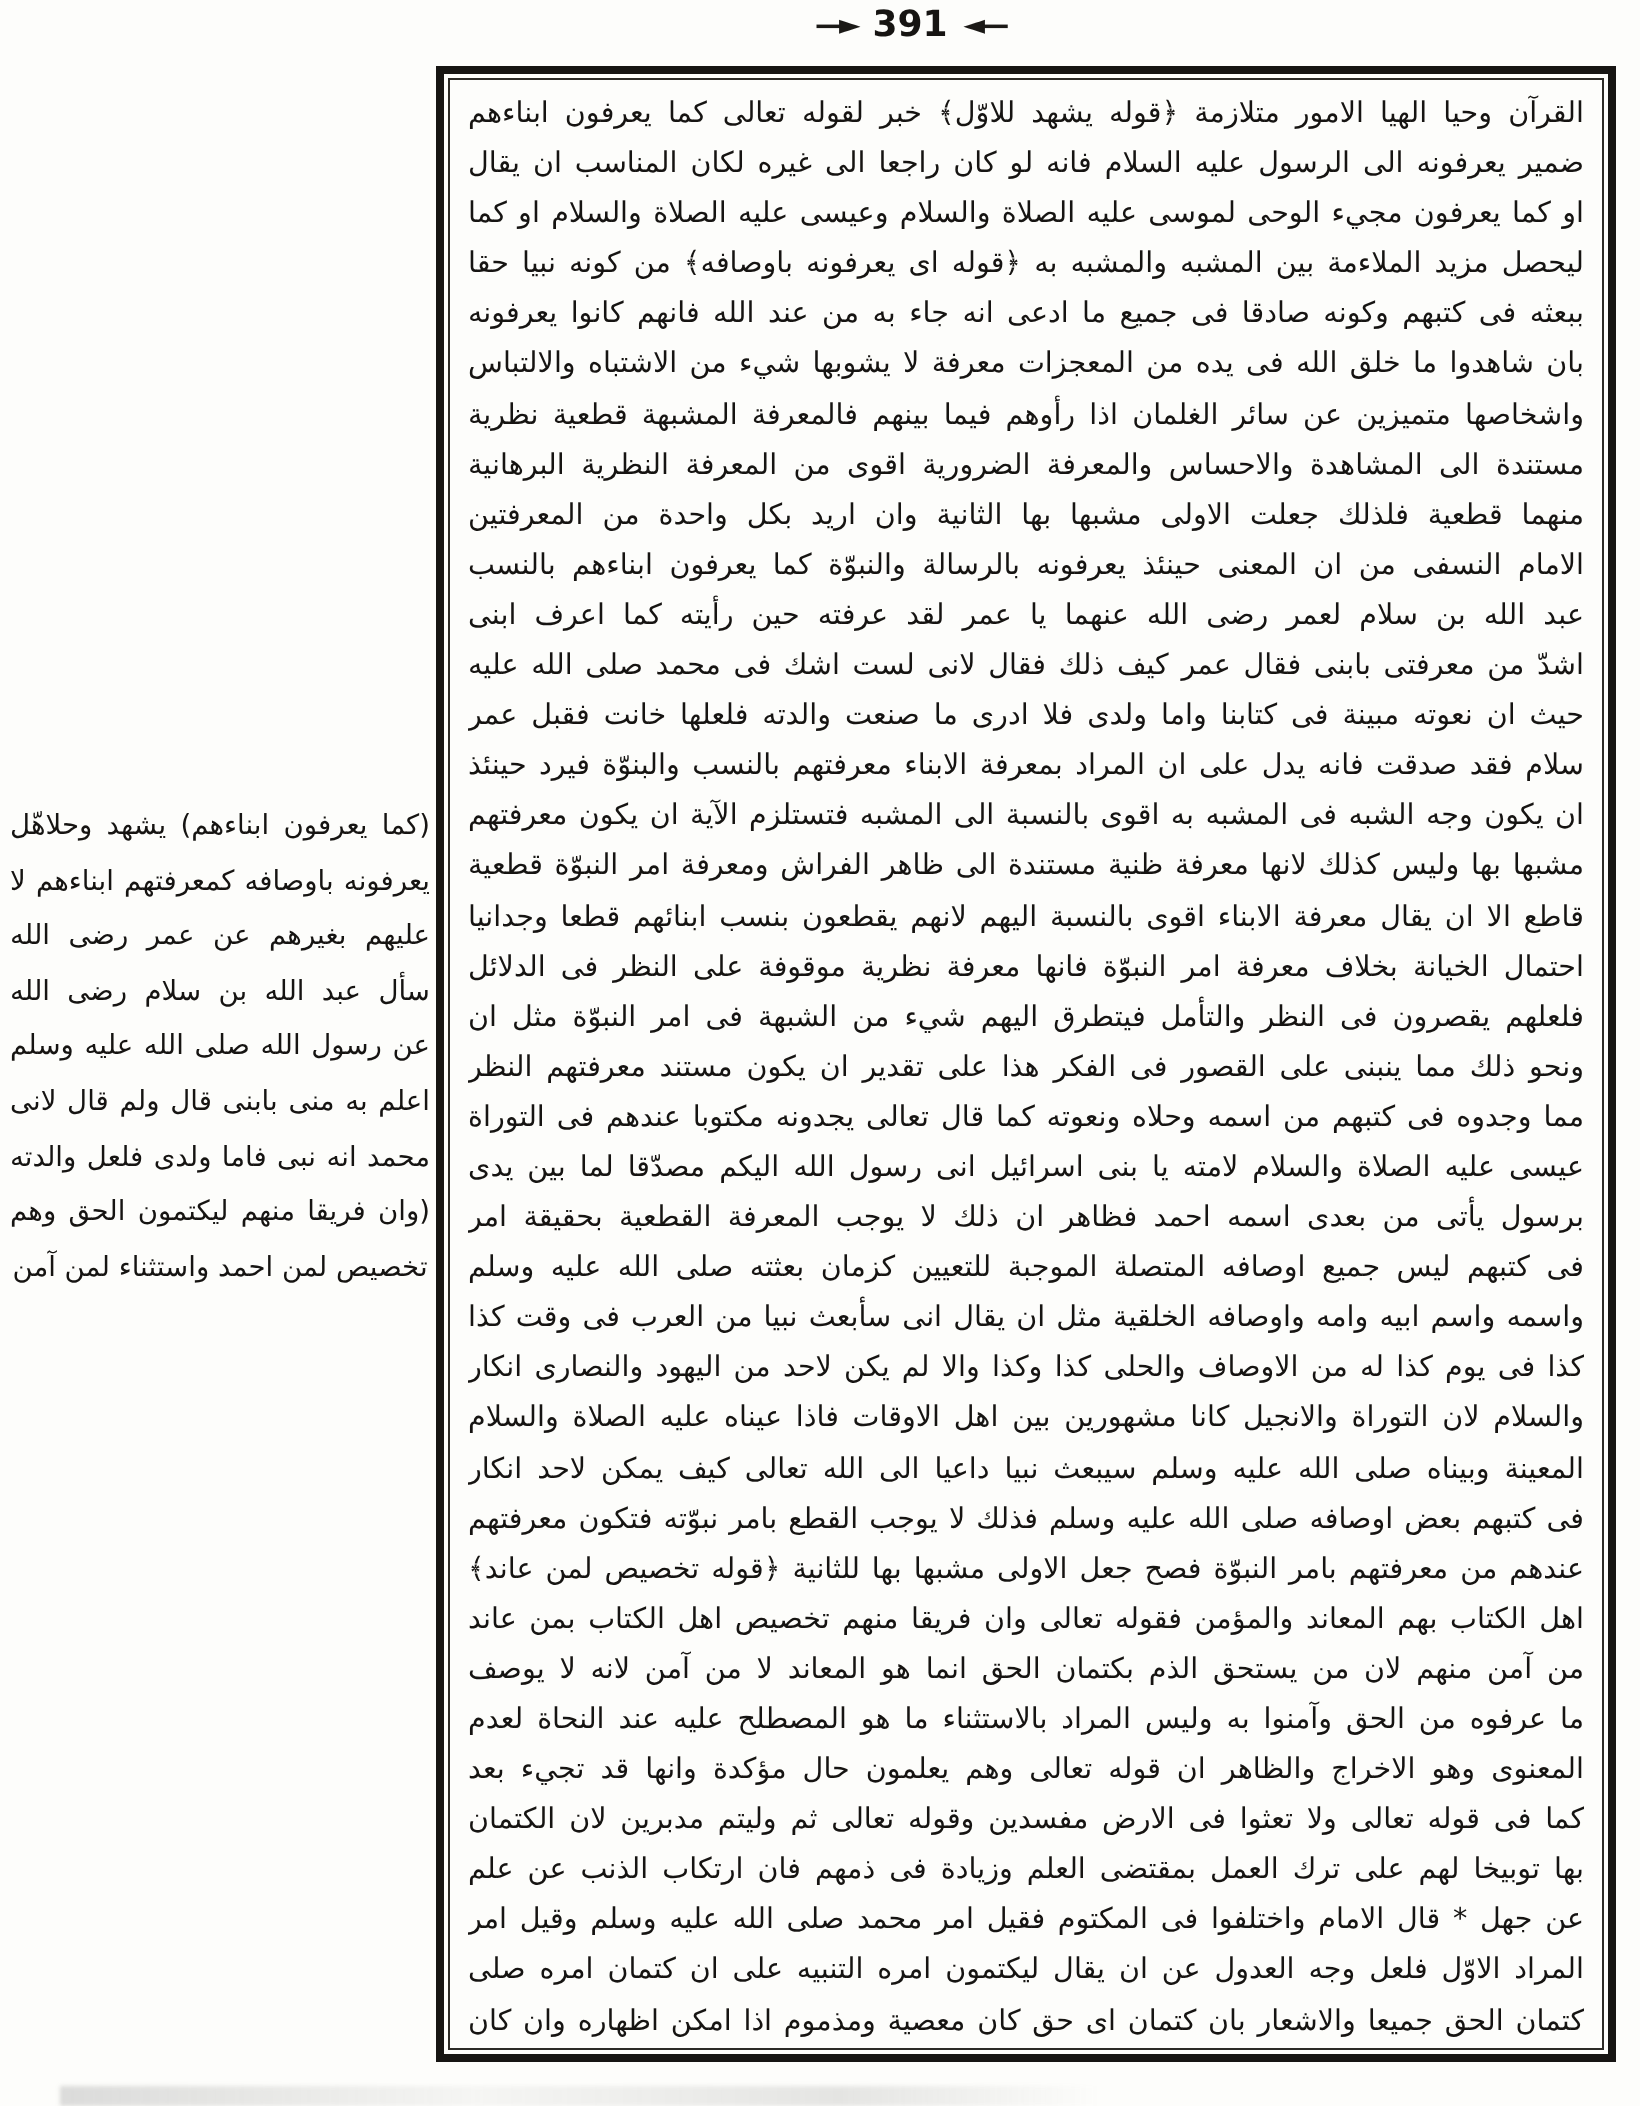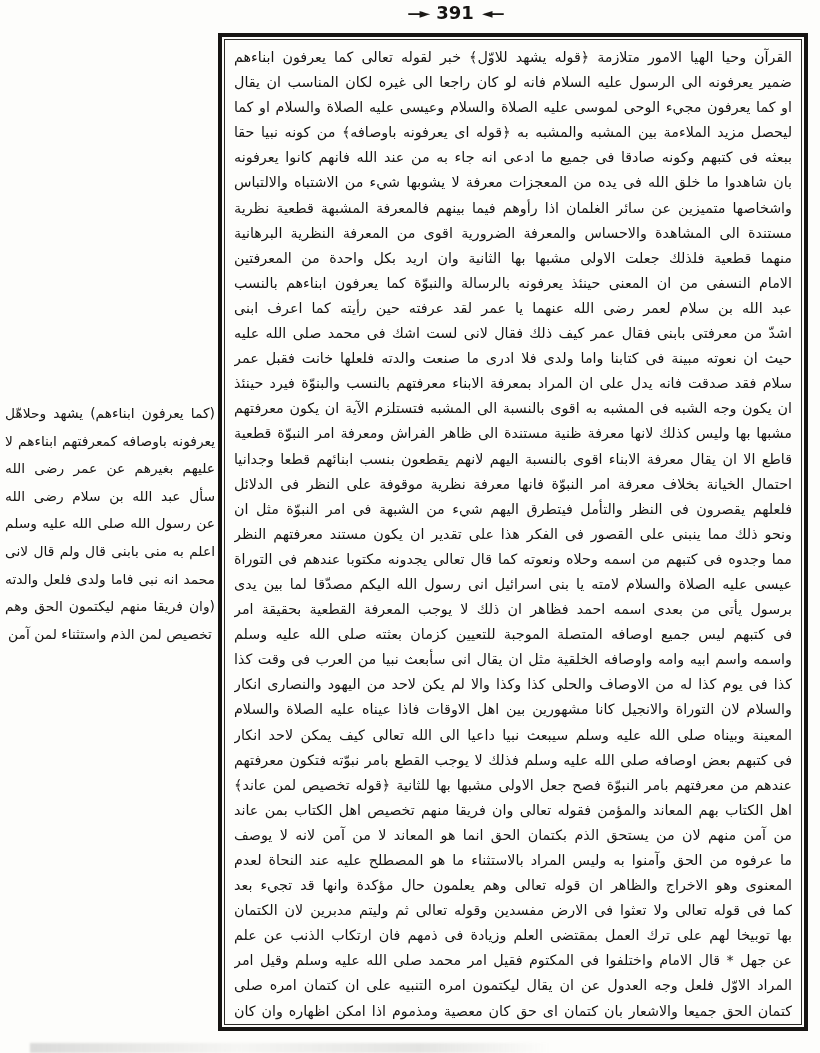--- a/index.html
+++ b/index.html
@@ -118,21 +118,21 @@
 
   <div class="margin-note">
       <div class="note-line">(كما يعرفون ابناءهم) يشهد وحلاهّل اى</div>
       <div class="note-line">يعرفونه باوصافه كمعرفتهم ابناءهم لا يلتبسون</div>
       <div class="note-line">عليهم بغيرهم عن عمر رضى الله تعالى عنه انه</div>
       <div class="note-line">سأل عبد الله بن سلام رضى الله تعالى عنه</div>
       <div class="note-line">عن رسول الله صلى الله عليه وسلم فقال انا</div>
       <div class="note-line">اعلم به منى بابنى قال ولم قال لانى لست اشك فى</div>
       <div class="note-line">محمد انه نبى فاما ولدى فلعل والدته قد خانت</div>
       <div class="note-line">(وان فريقا منهم ليكتمون الحق وهم يعلمون)</div>
-      <div class="note-line">تخصيص لمن الذم واستثناء لمن آمن</div>
+      <div class="note-line">تخصيص لمن احمد واستثناء لمن آمن</div>
     </div>
 
   <div class="frame">
     <div class="frame-inner">
       <div class="body-text">
           <div class="text-line">القرآن وحيا الهيا الامور متلازمة ﴿قوله يشهد للاوّل﴾ خبر لقوله تعالى كما يعرفون ابناءهم والمراد بالاوّل رجوع</div>
           <div class="text-line">ضمير يعرفونه الى الرسول عليه السلام فانه لو كان راجعا الى غيره لكان المناسب ان يقال كما يعرفون التوراة والانجيل</div>
           <div class="text-line">او كما يعرفون مجيء الوحى لموسى عليه الصلاة والسلام وعيسى عليه الصلاة والسلام او كما يعرفون امر بيت المقدس</div>
           <div class="text-line">ليحصل مزيد الملاءمة بين المشبه والمشبه به ﴿قوله اى يعرفونه باوصافه﴾ من كونه نبيا حقا وكونه هو الموعود</div>
           <div class="text-line">ببعثه فى كتبهم وكونه صادقا فى جميع ما ادعى انه جاء به من عند الله فانهم كانوا يعرفونه صلى الله عليه وسلم بهذه الاوصاف</div>

